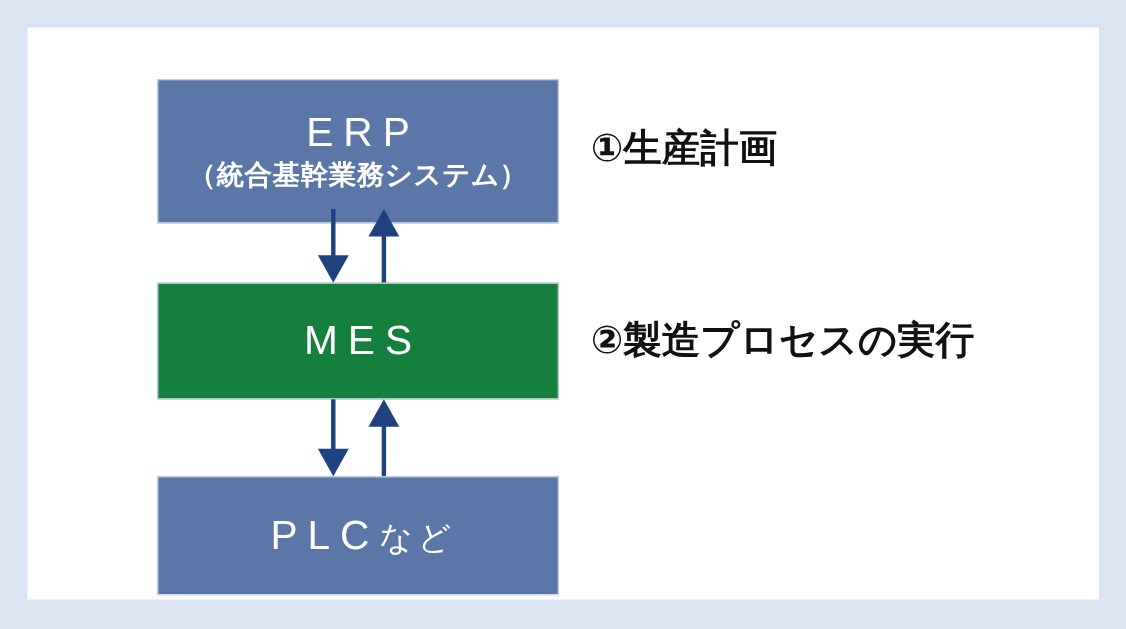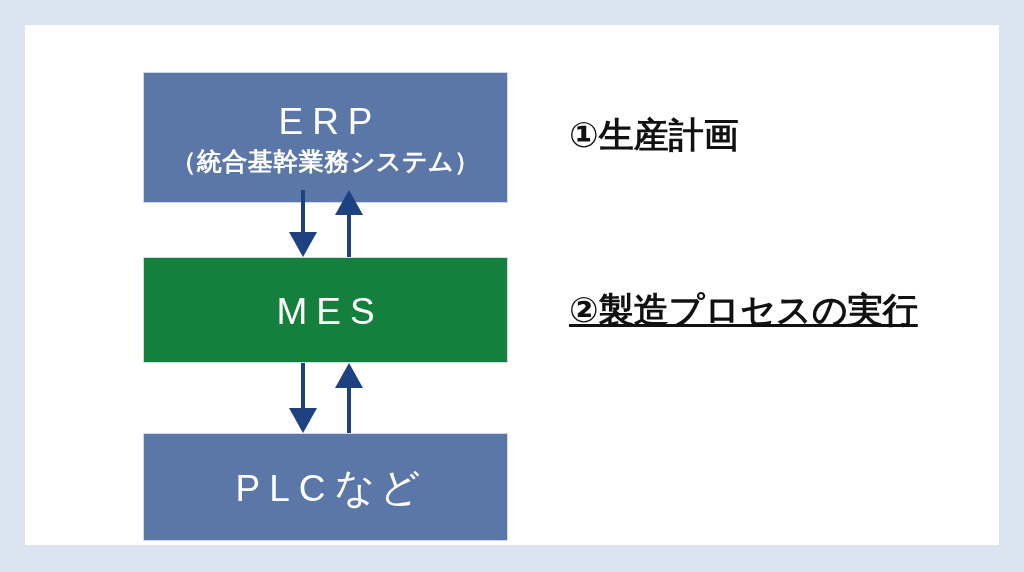--- a/index.html
+++ b/index.html
@@ -55,21 +55,21 @@
 
   .box-title {
     font-size: 37px;
     font-weight: 400;
     letter-spacing: 9px;
     line-height: 1.06;
     text-indent: 9px;
     white-space: nowrap;
   }
   .box-title .suffix {
-    font-size: 40px;
+    font-size: 30px;
     letter-spacing: 4px;
   }
   .box-sub {
     font-size: 25px;
     font-weight: bold;
     letter-spacing: 0.5px;
     line-height: 1.15;
     margin-top: 5px;
     white-space: nowrap;
   }
@@ -117,30 +117,30 @@
   .arrow.dir-up { left: 192px; }
   .arrow.dir-up .shaft { top: 24px; bottom: 0; }
   .arrow.dir-up .head {
     top: 0;
     border-bottom: 25px solid #1e4180;
   }
 
   
   .step-label {
     position: absolute;
-    left: 544px;
+    left: 512px;
     color: #111111;
     font-size: 35px;
     font-weight: bold;
     letter-spacing: 0px;
     white-space: nowrap;
     line-height: 1;
   }
   #step-1 { top: 92px;  }
-  #step-2 { top: 267px; text-decoration: underline; }
+  #step-2 { top: 267px; }
   #step-3 { top: 444px; }
 </style>
 </head>
 <body>
 
 <div id="figure">
 
   <div class="card">
 
     <div class="layer-box tone-light" id="box-erp">

